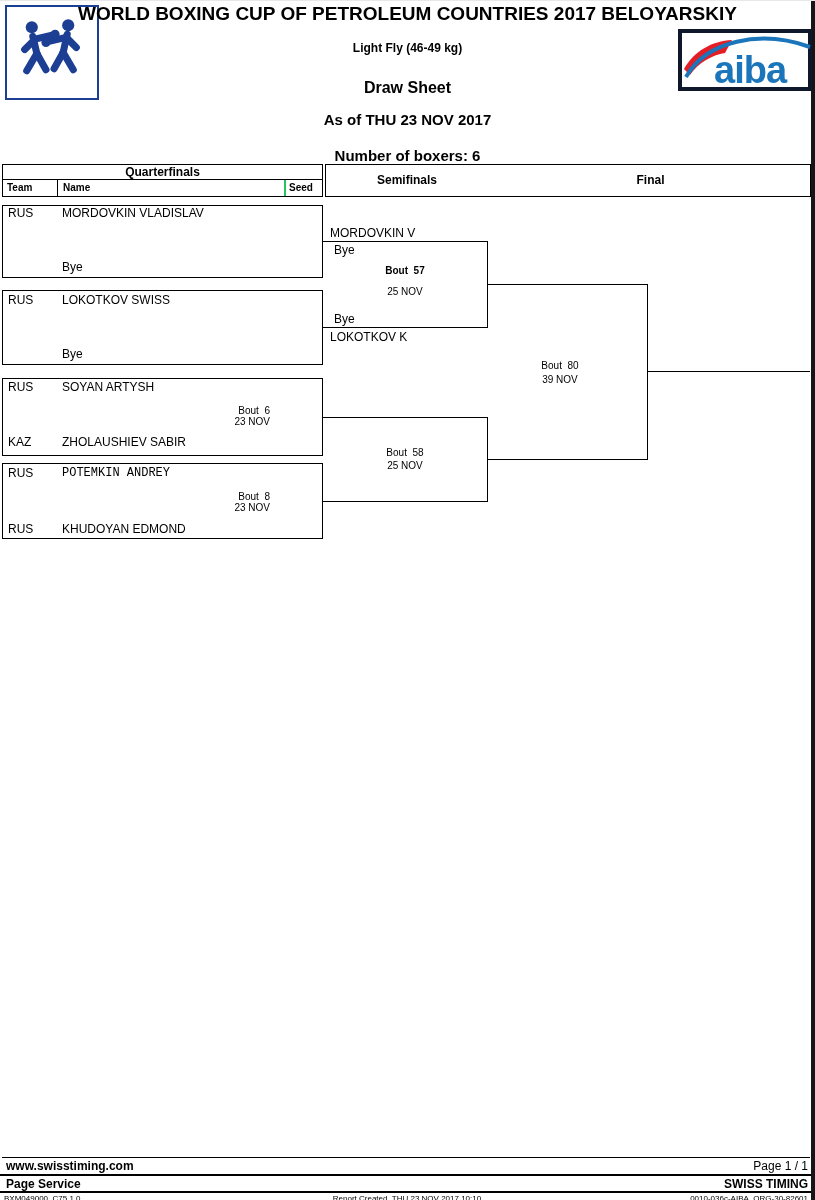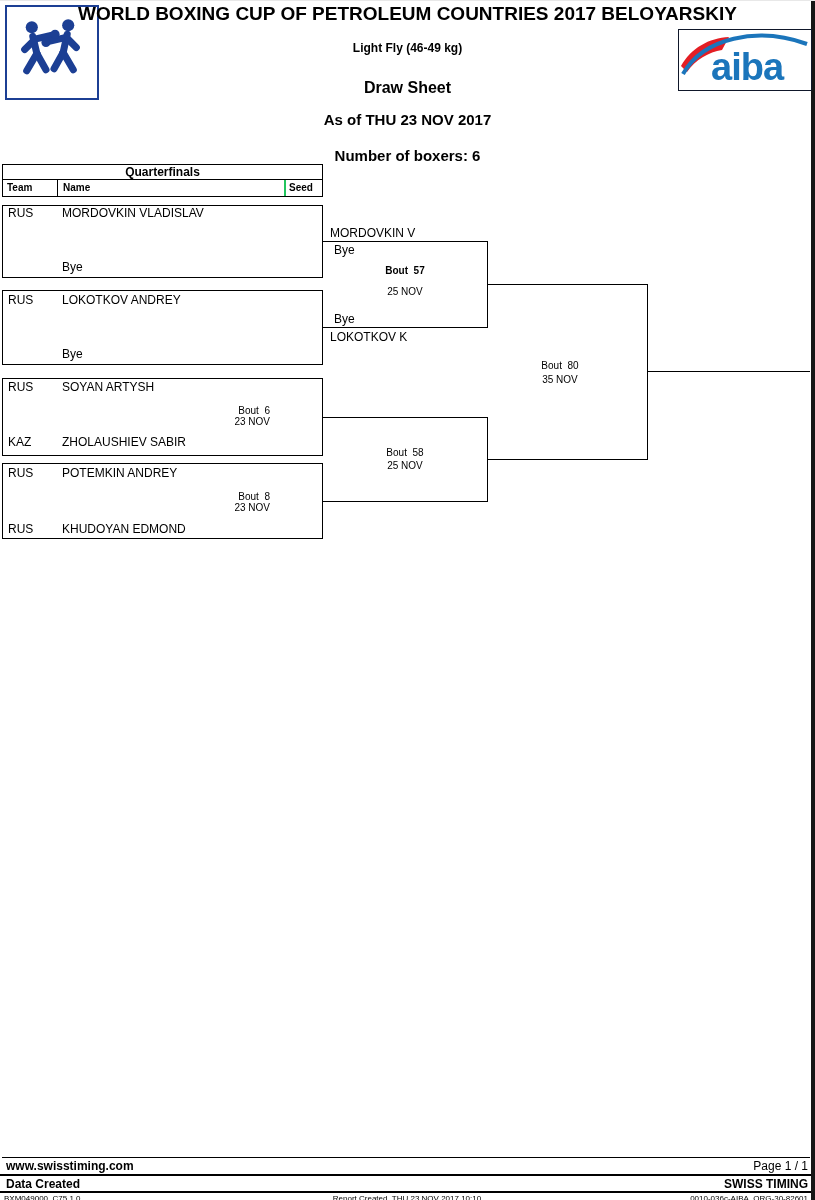--- a/index.html
+++ b/index.html
@@ -49,37 +49,41 @@
       </g>
     </svg>
   </div>
 
   <div class="abs b center" style="left:0;top:1px;width:815px;font-size:19px;line-height:24px;z-index:2;">WORLD BOXING CUP OF PETROLEUM COUNTRIES 2017 BELOYARSKIY</div>
   <div class="abs b center" style="left:0;top:38px;width:815px;font-size:12px;line-height:19px;">Light Fly (46-49 kg)</div>
   <div class="abs b center" style="left:0;top:77px;width:815px;font-size:16px;line-height:19px;">Draw Sheet</div>
   <div class="abs b center" style="left:0;top:110px;width:815px;font-size:15px;line-height:18px;">As of THU 23 NOV 2017</div>
   <div class="abs b center" style="left:0;top:146px;width:815px;font-size:15px;line-height:18px;">Number of boxers: 6</div>
 
-  <div class="abs" style="left:678px;top:28px;width:134px;height:62px;background:#fff;border:1px solid #0f172a;box-sizing:border-box;">
+  <div class="abs" style="left:678px;top:28px;width:134px;height:62px;background:#fff;border:4px solid #0f172a;box-sizing:border-box;">
     <svg width="130" height="58" viewBox="0 0 130 58">
       <path d="M2 36 C12 18 30 8 50 7 L43 20 C30 22 16 30 8 42 Z" fill="#e31e24"></path>
       <path d="M4 44 C24 8 78 -4 128 14" stroke="#1b75bb" stroke-width="4" fill="none"></path>
       <text x="32" y="50" font-family="Liberation Sans, sans-serif" font-size="38" font-weight="bold" fill="#1b75bb" letter-spacing="-1">aiba</text>
     </svg>
   </div>
 
   <div class="box" style="left:2px;top:163px;width:319px;height:31px;">
     <div class="b center" style="height:14px;border-bottom:1px solid #000;font-size:12px;line-height:14px;">Quarterfinals</div>
     <div style="display:flex;height:16px;font-size:10px;line-height:16px;">
       <div class="b" style="width:55px;border-right:1px solid #000;padding-left:4px;box-sizing:border-box;">Team</div>
       <div class="b" style="flex:1;border-right:2px solid #22c55e;padding-left:5px;">Name</div>
       <div class="b" style="width:33px;padding-left:3px;">Seed</div>
     </div>
   </div>
 
+  <div class="box" style="left:325px;top:163px;width:484px;height:31px;">
+    <div class="abs b center" style="left:0;top:0;width:162px;line-height:31px;font-size:12px;">Semifinals</div>
+    <div class="abs b center" style="left:262px;top:0;width:125px;line-height:31px;font-size:12px;">Final</div>
+  </div>
 
   <div class="box" style="left:2px;top:204px;width:319px;height:71px;"></div>
   <div class="box" style="left:2px;top:289px;width:319px;height:73px;"></div>
   <div class="box" style="left:2px;top:377px;width:319px;height:76px;"></div>
   <div class="box" style="left:2px;top:462px;width:319px;height:74px;"></div>
 
   <div class="hline" style="left:322px;top:240px;width:165px;"></div>
   <div class="hline" style="left:322px;top:326px;width:165px;"></div>
   <div class="vline" style="left:487px;top:240px;height:87px;"></div>
   <div class="hline" style="left:487px;top:283px;width:160px;"></div>
@@ -88,54 +92,54 @@
   <div class="vline" style="left:487px;top:416px;height:85px;"></div>
   <div class="hline" style="left:487px;top:458px;width:160px;"></div>
   <div class="vline" style="left:647px;top:283px;height:176px;"></div>
   <div class="hline" style="left:647px;top:370px;width:163px;"></div>
 
   <div class="txt" style="left:8px;top:205px;">RUS</div>
   <div class="txt" style="left:62px;top:205px;">MORDOVKIN VLADISLAV</div>
   <div class="txt" style="left:62px;top:259px;">Bye</div>
 
   <div class="txt" style="left:8px;top:292px;">RUS</div>
-  <div class="txt" style="left:62px;top:292px;">LOKOTKOV ANDREY</div>
+  <div class="txt" style="left:62px;top:292px;">LOKOTKOV SWISS</div>
   <div class="txt" style="left:62px;top:346px;">Bye</div>
 
   <div class="txt" style="left:8px;top:379px;">RUS</div>
   <div class="txt" style="left:62px;top:379px;">SOYAN ARTYSH</div>
   <div class="small right" style="left:170px;top:404px;width:100px;">Bout  6</div>
   <div class="small right" style="left:170px;top:415px;width:100px;">23 NOV</div>
   <div class="txt" style="left:8px;top:434px;">KAZ</div>
   <div class="txt" style="left:62px;top:434px;">ZHOLAUSHIEV SABIR</div>
 
   <div class="txt" style="left:8px;top:465px;">RUS</div>
-  <div class="txt" style="left:62px;top:465px;">POTEMKIN ANDREY</div>
+  <div class="txt" style="left:62px;top:465px;font-family:Liberation Mono, monospace;">POTEMKIN ANDREY</div>
   <div class="small right" style="left:170px;top:490px;width:100px;">Bout  8</div>
   <div class="small right" style="left:170px;top:501px;width:100px;">23 NOV</div>
   <div class="txt" style="left:8px;top:521px;">RUS</div>
   <div class="txt" style="left:62px;top:521px;">KHUDOYAN EDMOND</div>
 
   <div class="txt" style="left:330px;top:225px;">MORDOVKIN V</div>
   <div class="txt" style="left:334px;top:242px;">Bye</div>
   <div class="small center" style="left:355px;top:264px;width:100px;font-weight:bold;">Bout  57</div>
   <div class="small center" style="left:355px;top:285px;width:100px;">25 NOV</div>
   <div class="txt" style="left:334px;top:311px;">Bye</div>
   <div class="txt" style="left:330px;top:329px;">LOKOTKOV K</div>
 
   <div class="small center" style="left:355px;top:446px;width:100px;">Bout  58</div>
   <div class="small center" style="left:355px;top:459px;width:100px;">25 NOV</div>
 
   <div class="small center" style="left:510px;top:359px;width:100px;">Bout  80</div>
-  <div class="small center" style="left:510px;top:373px;width:100px;">35 NOV</div>
+  <div class="small center" style="left:510px;top:373px;width:100px;">39 NOV</div>
 
   <div class="hline" style="left:2px;top:1156px;width:808px;"></div>
   <div class="txt b" style="left:6px;top:1158px;">www.swisstiming.com</div>
   <div class="txt right" style="left:608px;top:1158px;width:200px;">Page 1 / 1</div>
   <div class="thick" style="left:0;top:1173px;width:811px;height:2px;"></div>
-  <div class="txt b" style="left:6px;top:1176px;">Data Created</div>
+  <div class="txt b" style="left:6px;top:1176px;">Page Service</div>
   <div class="txt b right" style="left:608px;top:1176px;width:200px;">SWISS TIMING</div>
   <div class="thick" style="left:0;top:1190px;width:811px;height:2px;"></div>
   <div class="tiny" style="left:4px;top:1193px;">BXM049000_C75 1.0</div>
   <div class="tiny center" style="left:257px;top:1193px;width:300px;">Report Created  THU 23 NOV 2017 10:10</div>
   <div class="tiny right" style="left:608px;top:1193px;width:200px;">0010-036c-AIBA_ORG-30-82601</div>
 
 </div>
 
 </body></html>

